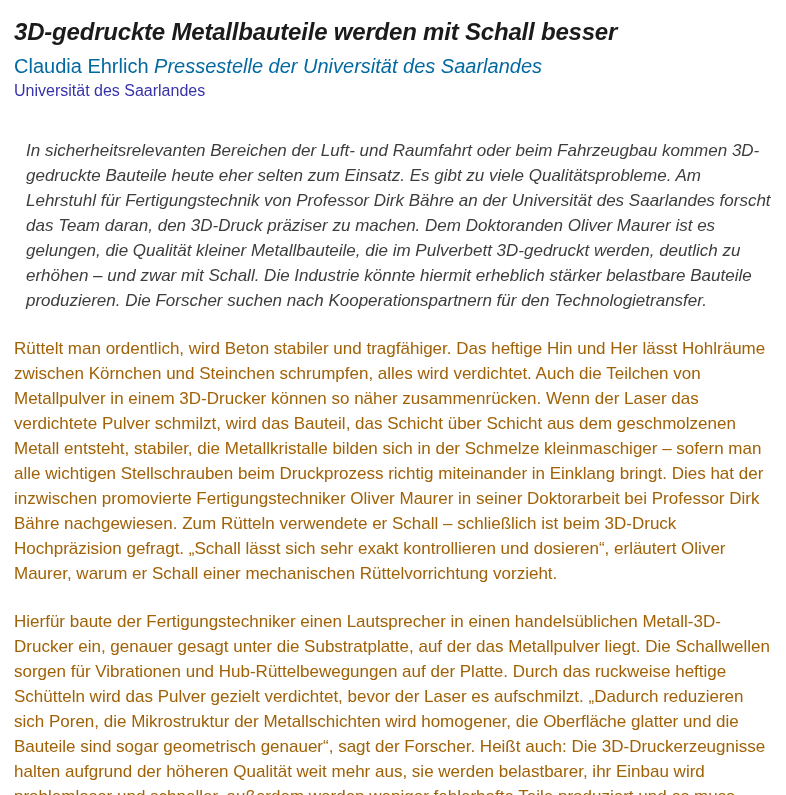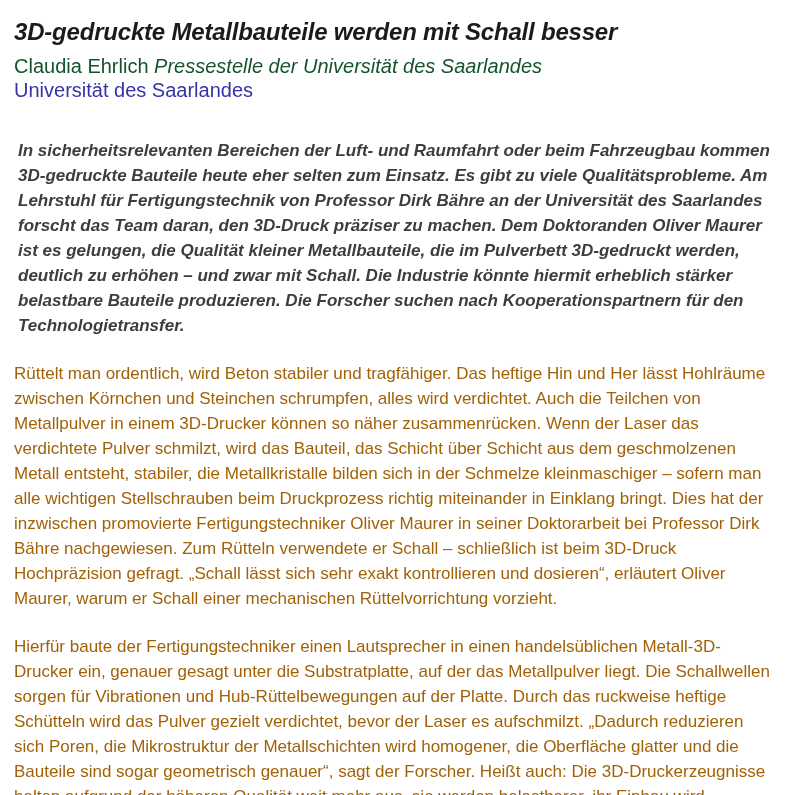--- a/index.html
+++ b/index.html
@@ -24,42 +24,41 @@
     line-height: 35px;
     font-weight: bold;
     color: #1b1b1b;
     letter-spacing: -0.2px;
     font-style: italic;
   }
   .byline {
     margin: 0;
     font-size: 20px;
     line-height: 23px;
-    color: #14532d;
+    color: #0369a1;
   }
   .byline .affiliation {
     font-style: italic;
   }
   .source-link {
     display: inline-block;
     margin-top: 1px;
-    font-size: 20px;
+    font-size: 16px;
     line-height: 23px;
     color: #3632a8;
     text-decoration: none;
     cursor: pointer;
   }
   .lead {
-    margin: 36px 0 0 4px;
+    margin: 36px 0 0 12px;
     font-size: 17px;
     line-height: 25px;
     font-style: italic;
     color: #3d3d3d;
     max-width: 760px;
-    font-weight: bold;
   }
   .body-paragraph {
     margin: 23px 0 0 0;
     font-size: 17px;
     line-height: 25px;
     color: #a16207;
     max-width: 762px;
   }
 </style>
 </head>

